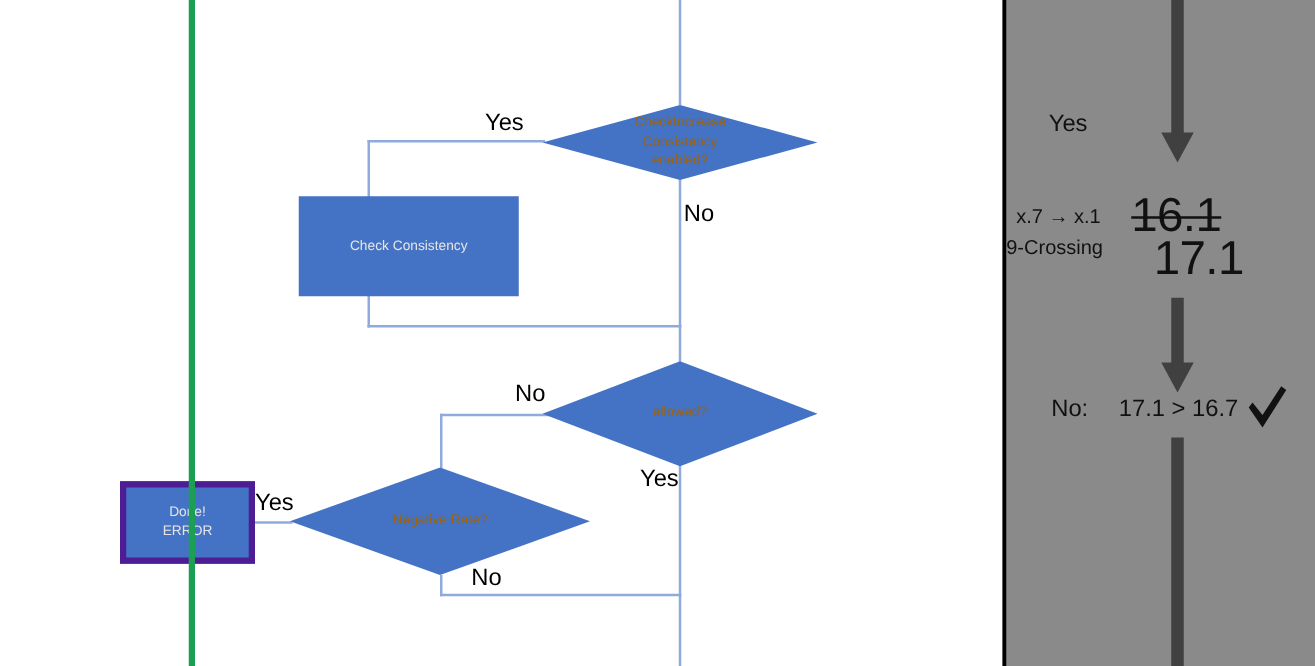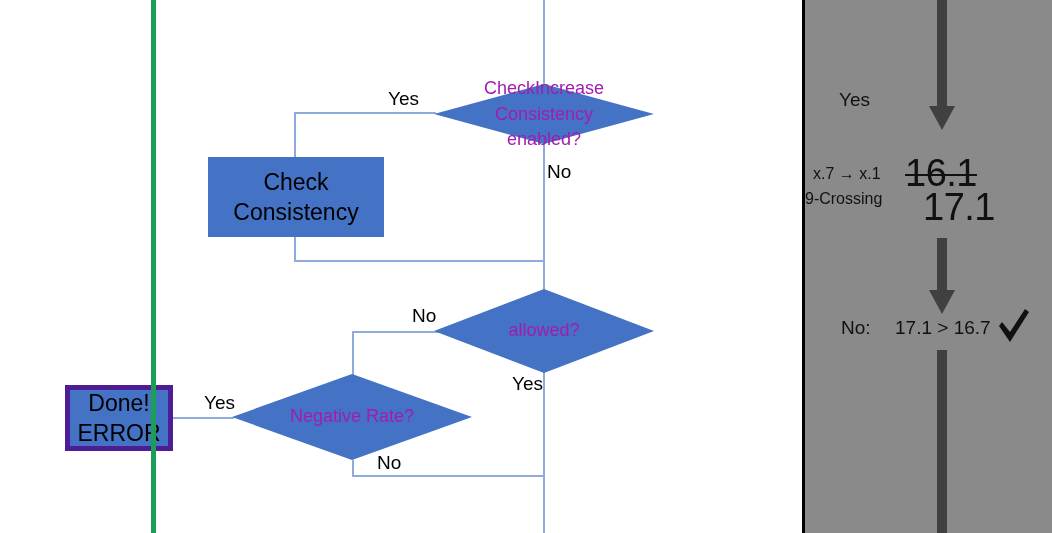--- a/index.html
+++ b/index.html
@@ -32,47 +32,48 @@
     width: 5px;
     height: 533px;
     background: #1C9E54;
     z-index: 40;
   }
 
   
   .process-box {
     position: absolute;
     background: #4472C4;
-    color: #000000;
+    color: #e5e5e5;
     display: flex;
     align-items: center;
     justify-content: center;
     text-align: center;
     line-height: 1.32;
-    font-size: 23px;
+    font-size: 11px;
     z-index: 20;
+    margin-left: 31px;
   }
   .process-box.bordered {
     border: 5px solid #4c1d95;
     box-sizing: border-box;
   }
 
   
   .diamond-wrap {
     position: absolute;
     z-index: 20;
   }
   .diamond-wrap svg { display: block; }
   .diamond-label {
     position: absolute;
     left: 0; right: 0; top: 50%;
     transform: translateY(-50%);
     text-align: center;
-    color: #a21caf;
-    font-size: 18px;
+    color: #a16207;
+    font-size: 11px;
     line-height: 1.42;
     pointer-events: none;
   }
 
   
   .edge-label {
     position: absolute;
     color: #000000;
     font-size: 19px;
     white-space: nowrap;

